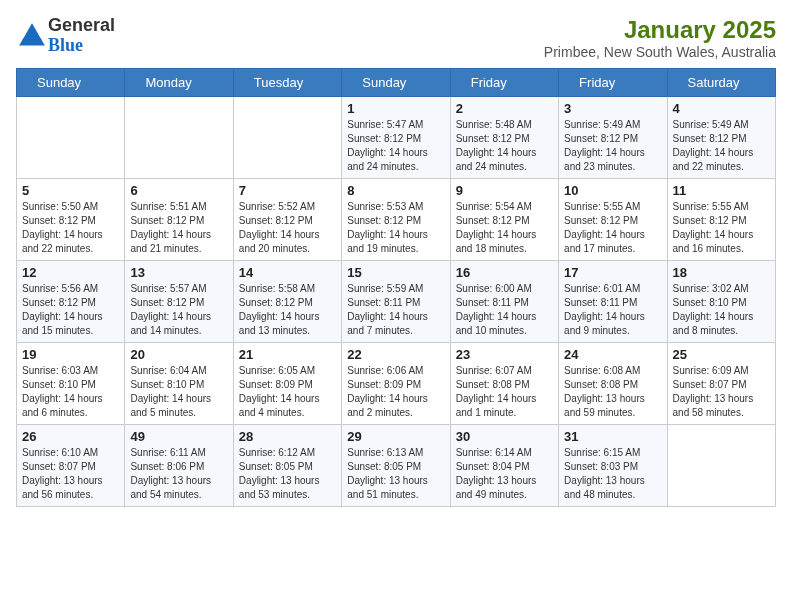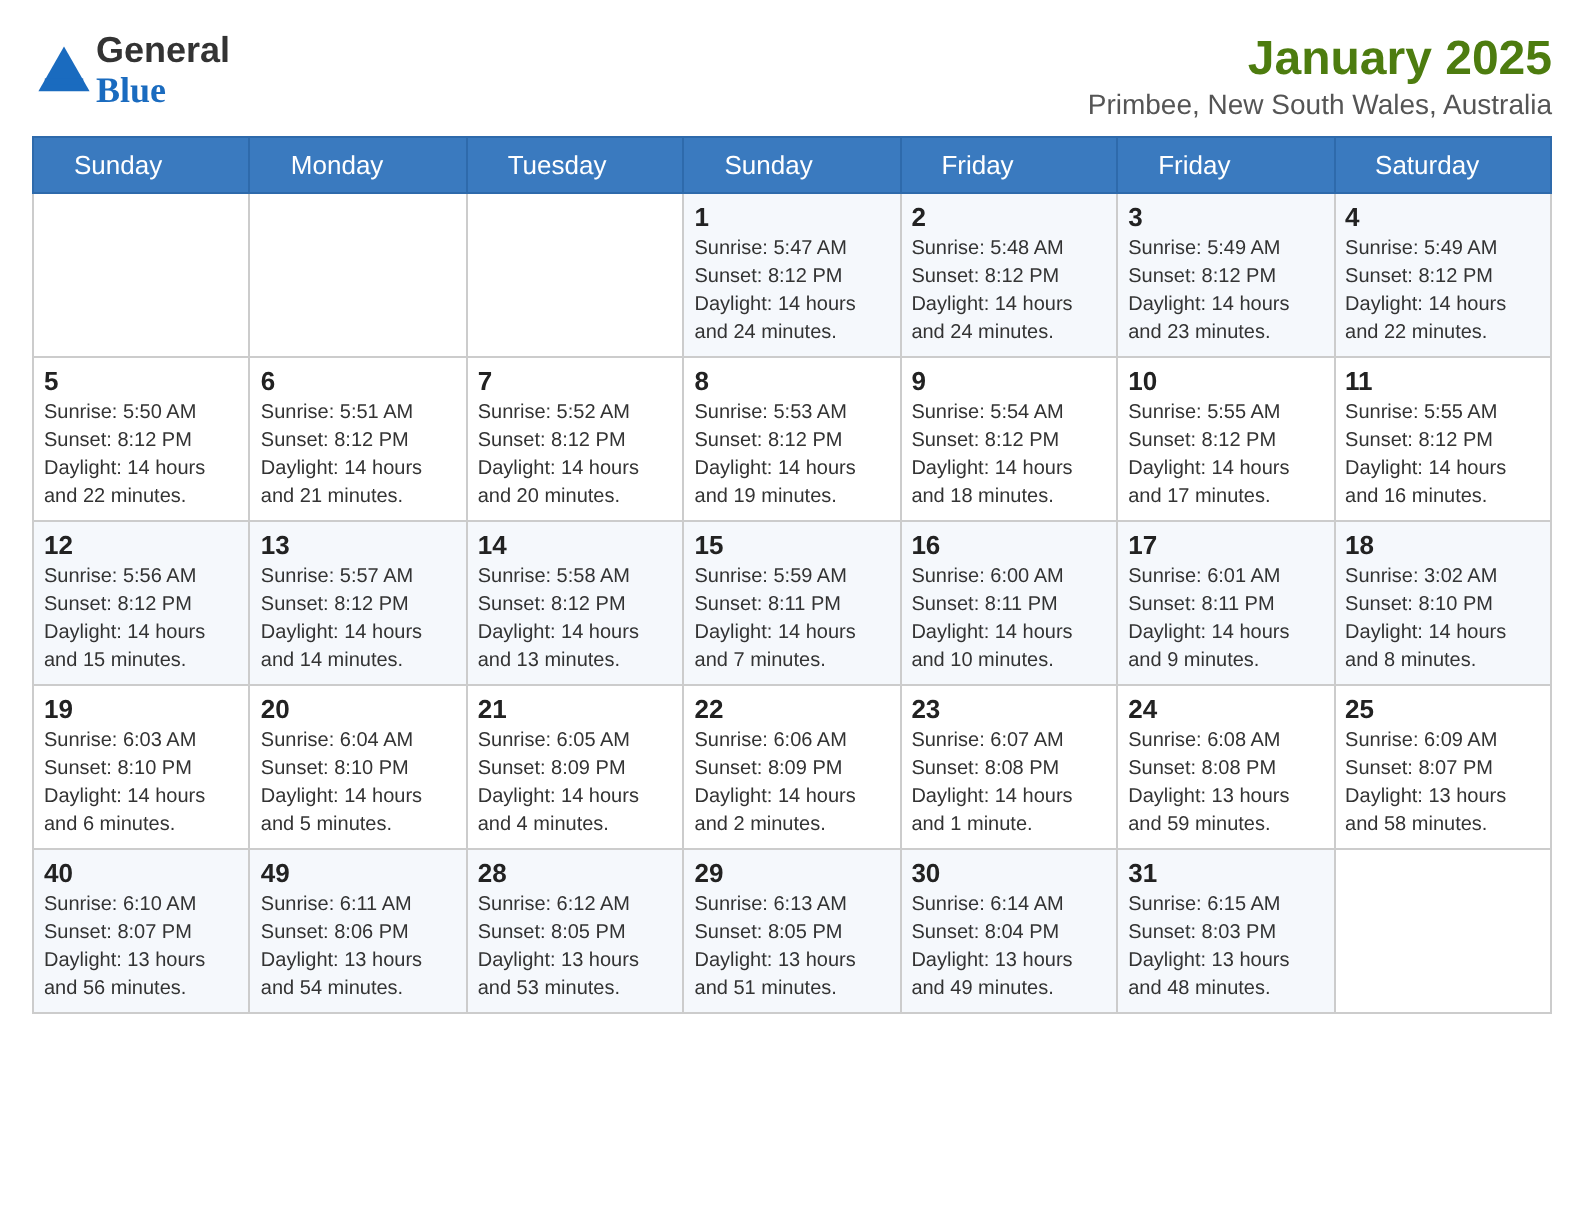--- a/index.html
+++ b/index.html
@@ -224,21 +224,21 @@
           <span class="day-num">24</span>
           <div class="day-info"><span>Sunrise: 6:08 AM</span><br><span>Sunset: 8:08 PM</span><br><span>Daylight: 13 hours and 59 minutes.</span></div>
         </td>
         <td>
           <span class="day-num">25</span>
           <div class="day-info"><span>Sunrise: 6:09 AM</span><br><span>Sunset: 8:07 PM</span><br><span>Daylight: 13 hours and 58 minutes.</span></div>
         </td>
       </tr>
       <tr>
         <td>
-          <span class="day-num">40</span>
+          <span class="day-num">26</span>
           <div class="day-info"><span>Sunrise: 6:10 AM</span><br><span>Sunset: 8:07 PM</span><br><span>Daylight: 13 hours and 56 minutes.</span></div>
         </td>
         <td>
           <span class="day-num">49</span>
           <div class="day-info"><span>Sunrise: 6:11 AM</span><br><span>Sunset: 8:06 PM</span><br><span>Daylight: 13 hours and 54 minutes.</span></div>
         </td>
         <td>
           <span class="day-num">28</span>
           <div class="day-info"><span>Sunrise: 6:12 AM</span><br><span>Sunset: 8:05 PM</span><br><span>Daylight: 13 hours and 53 minutes.</span></div>
         </td>

